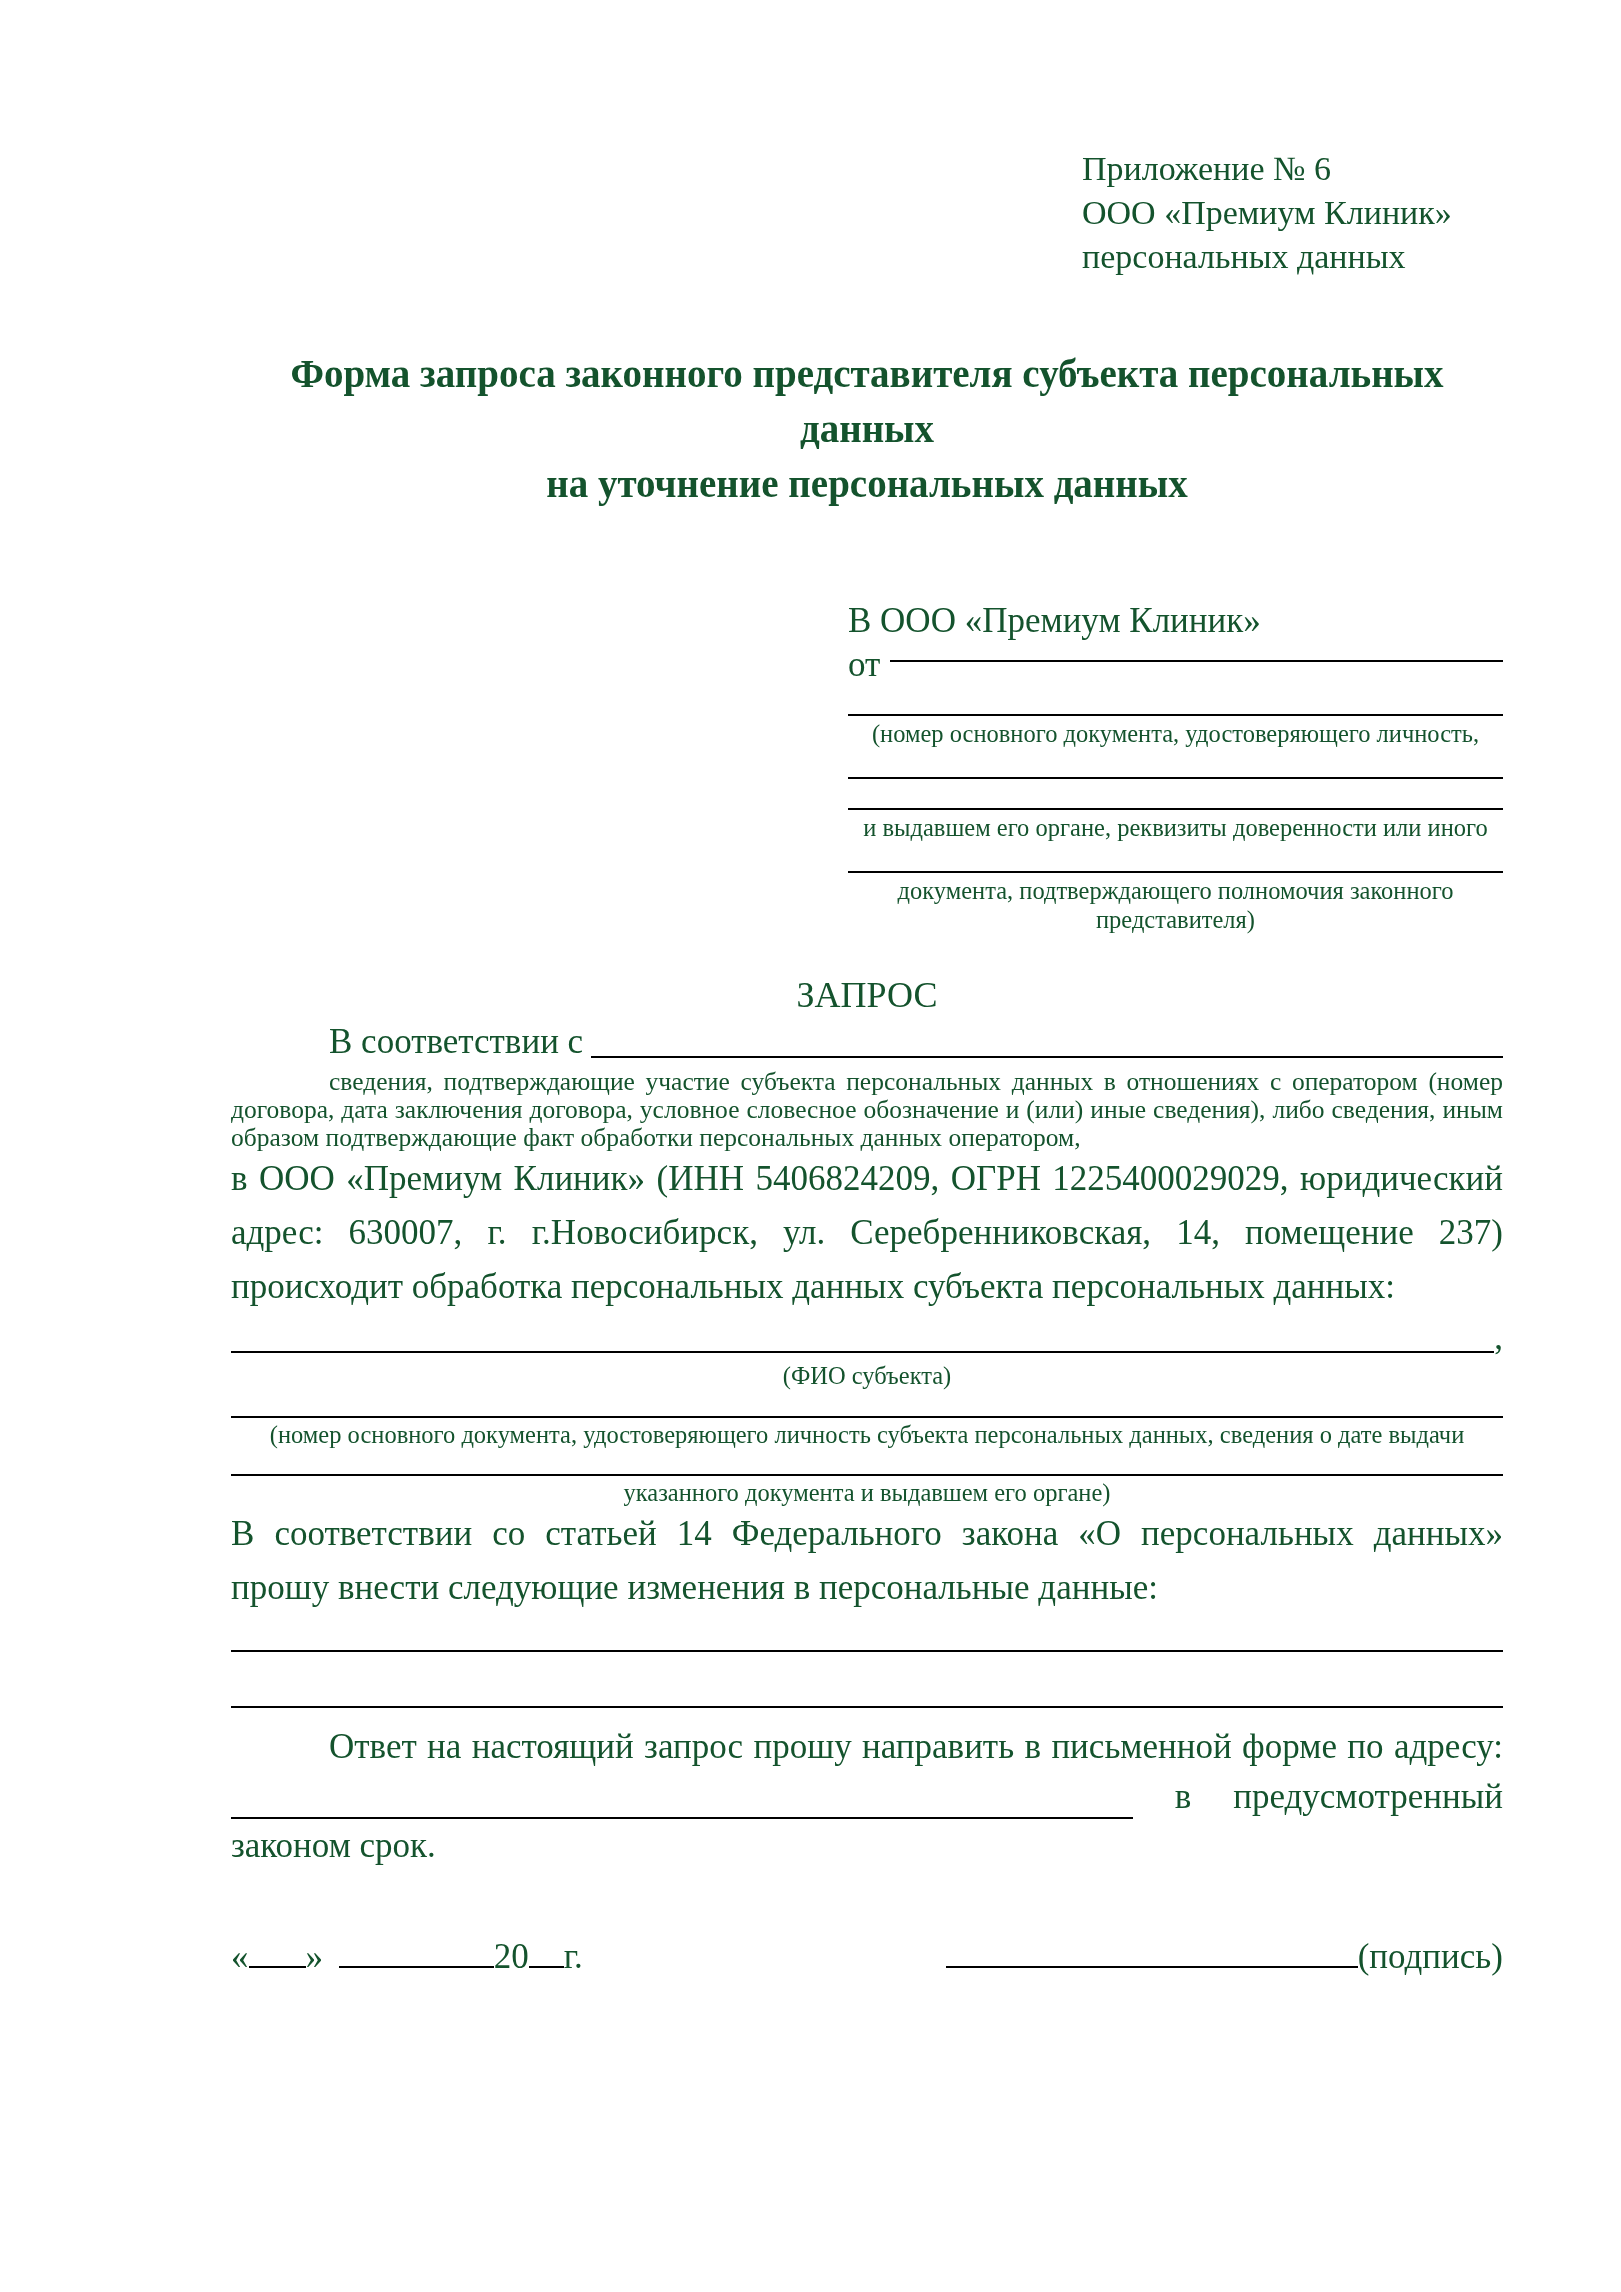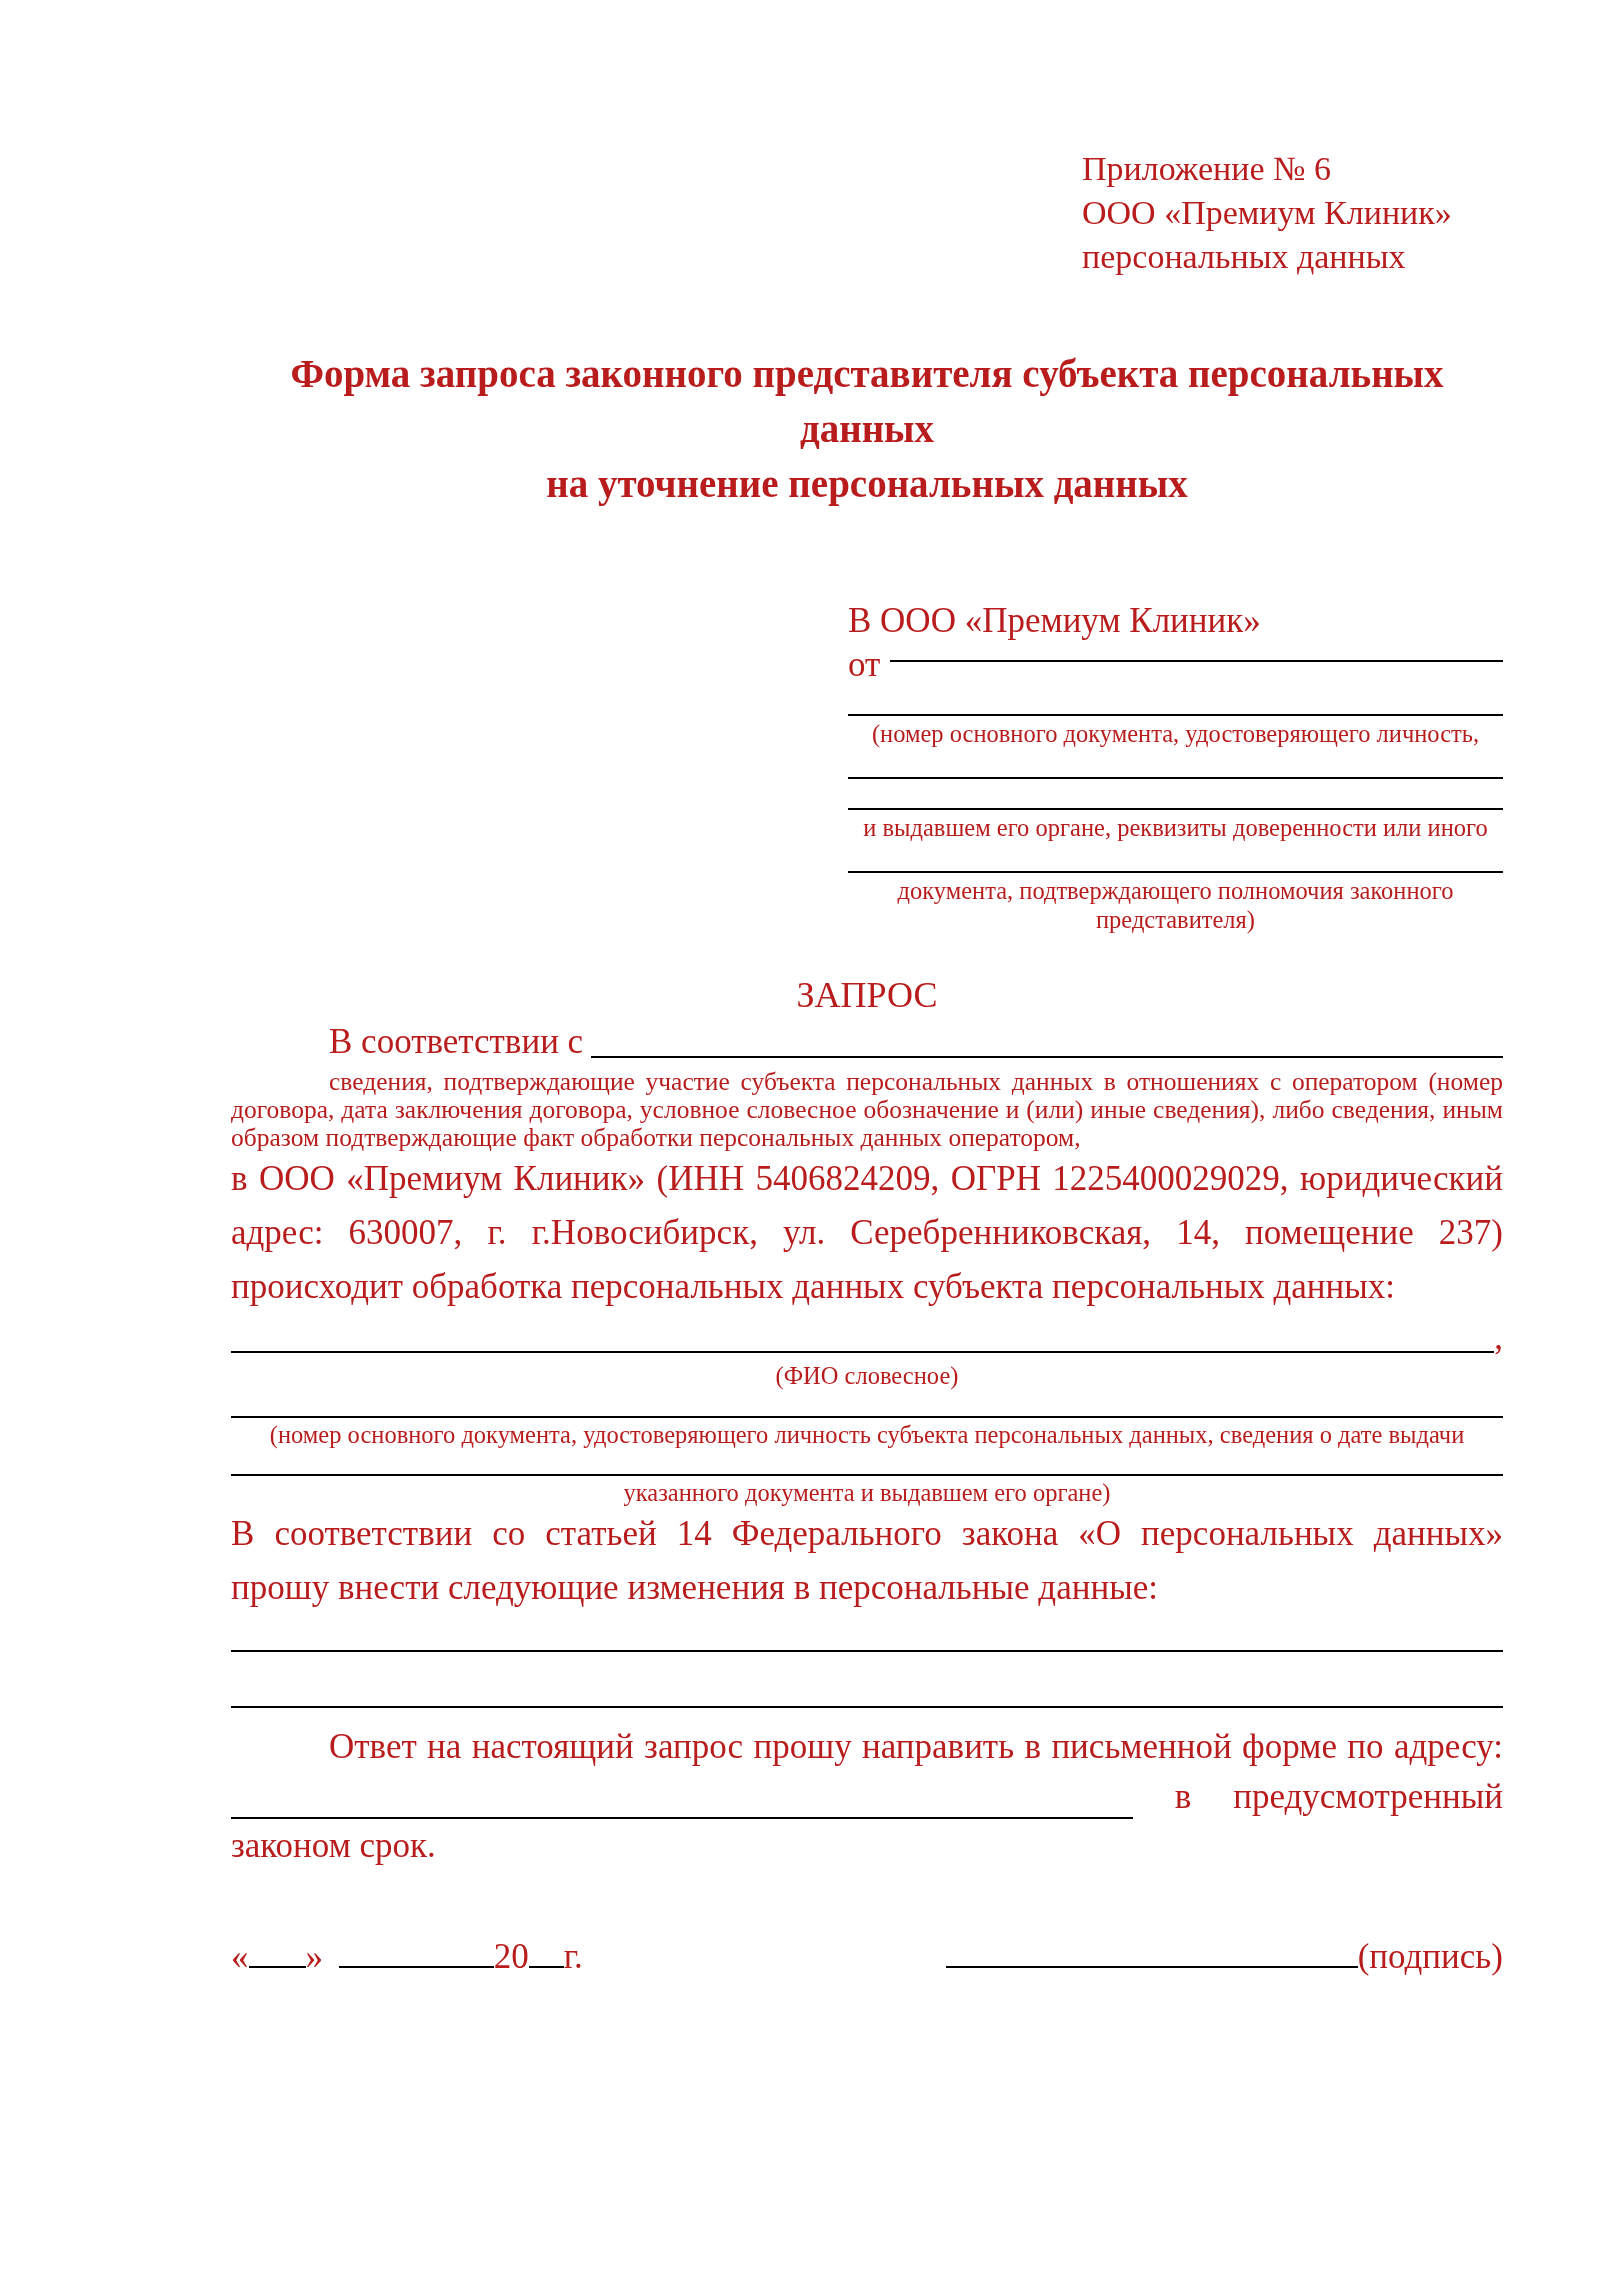--- a/index.html
+++ b/index.html
@@ -2,21 +2,21 @@
 <html lang="ru"><head>
 <meta charset="utf-8">
 <style>
   html, body { margin: 0; padding: 0; background: #888; }
   .page {
     position: relative;
     width: 1621px;
     height: 2293px;
     margin: 0 auto;
     background: #ffffff;
-    color: #b91c1c;
+    color: #14532d;
     font-family: "Liberation Serif", "DejaVu Serif", serif;
     overflow: hidden;
   }
   .content {
     position: absolute;
     top: 147px;
     left: 231px;
     width: 1272px;
   }
 
@@ -140,21 +140,21 @@
 
     <div class="footnote">сведения, подтверждающие участие субъекта персональных данных в отношениях с оператором (номер договора, дата заключения договора, условное словесное обозначение и (или) иные сведения), либо сведения, иным образом подтверждающие факт обработки персональных данных оператором,</div>
 
     <div class="body-par">в ООО «Премиум Клиник» (ИНН 5406824209, ОГРН 1225400029029, юридический адрес: 630007, г. г.Новосибирск, ул. Серебренниковская, 14, помещение 237) происходит обработка персональных данных субъекта персональных данных:</div>
 
     <div class="caps-block">
       <div class="comma-row">
         <span class="grow-line"></span>
         <span>,</span>
       </div>
-      <div class="cap">(ФИО словесное)</div>
+      <div class="cap">(ФИО субъекта)</div>
 
       <div class="rule mid"></div>
       <div class="cap">(номер основного документа, удостоверяющего личность субъекта персональных данных, сведения о дате выдачи</div>
 
       <div class="rule mid"></div>
       <div class="cap">указанного документа и выдавшем его органе)</div>
     </div>
 
     <div class="body-par">В соответствии со статьей 14 Федерального закона «О персональных данных» прошу внести следующие изменения в персональные данные:</div>
 

